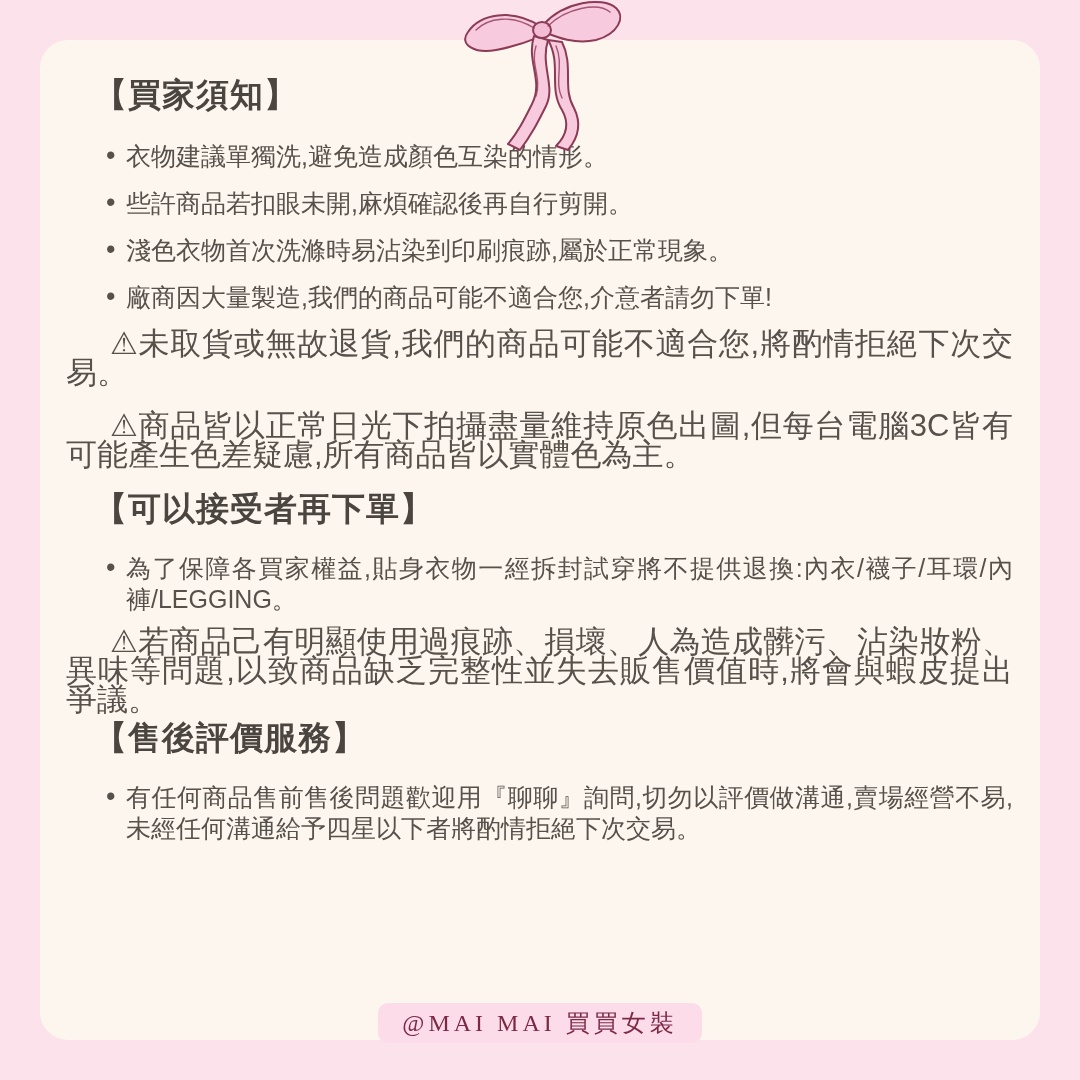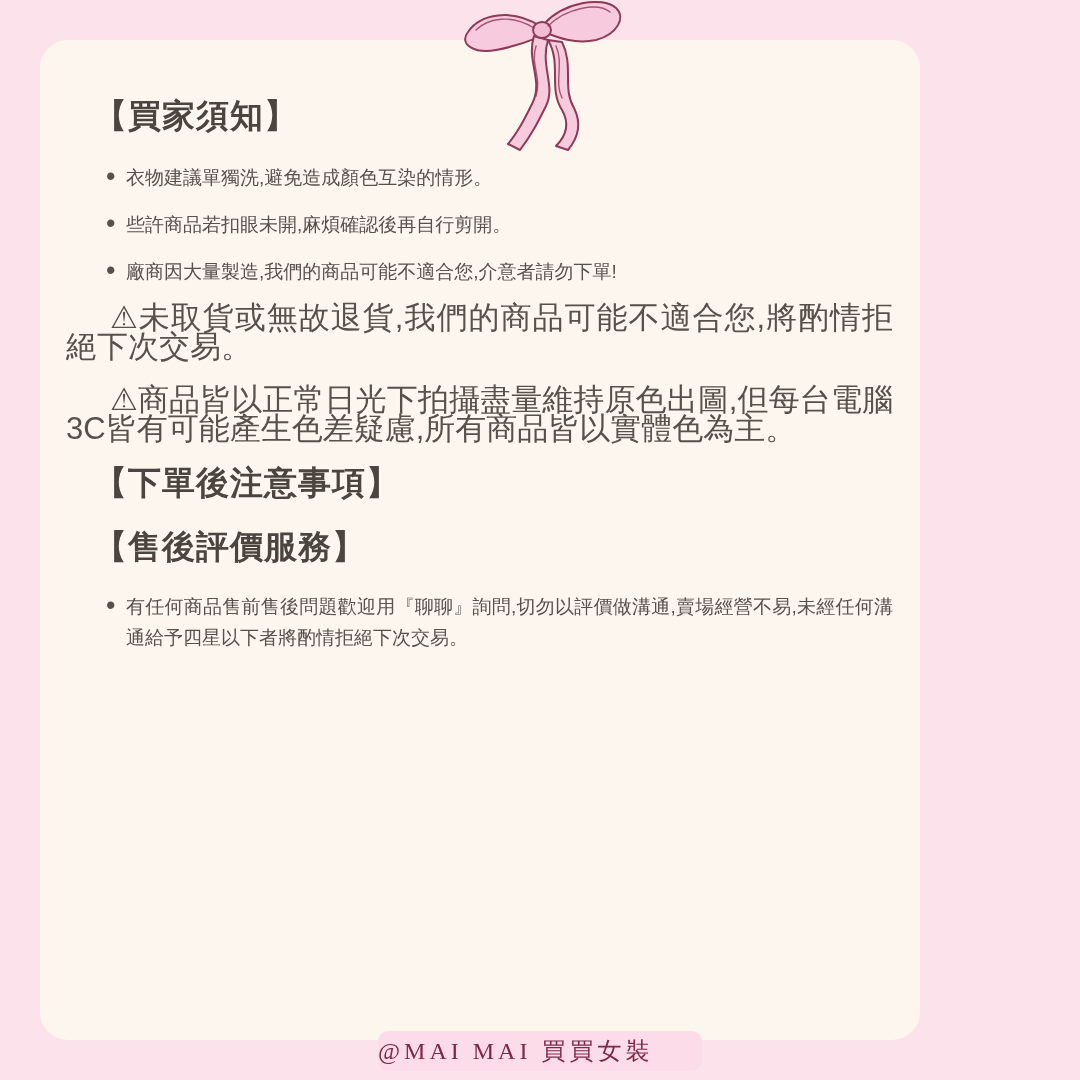--- a/index.html
+++ b/index.html
@@ -9,45 +9,45 @@
     height: 1080px;
     background: #fce2eb;
     overflow: hidden;
     font-family: "Liberation Sans", sans-serif;
     color: #57514b;
   }
   .card {
     position: absolute;
     left: 40px;
     top: 40px;
-    width: 880px;
+    width: 1000px;
     height: 1000px;
     background: #fdf6ef;
     border-radius: 28px;
     box-sizing: border-box;
-    padding: 56px 27px 0 26px;
+    padding: 35px 27px 0 26px;
     z-index: 1;
   }
   .section-heading {
     margin: 0 0 0 28px;
     font-size: 33px;
     line-height: 40px;
     font-weight: bold;
     color: #4b4540;
     letter-spacing: 1px;
   }
   .blist {
     list-style: none;
     margin: 0;
     padding: 0;
   }
   .blist li {
     position: relative;
     padding-left: 60px;
-    font-size: 19px;
+    font-size: 25px;
     line-height: 31px;
     margin-bottom: 16px;
     text-align: justify;
   }
   .blist li::before {
     content: "\2022";
     position: absolute;
     left: 40px;
     top: -1px;
     font-size: 27px;
@@ -78,22 +78,22 @@
     position: absolute;
     left: 50%;
     transform: translateX(-50%);
     top: 1003px;
     width: 324px;
     height: 40px;
     background: #fbdce8;
     border-radius: 10px;
     display: flex;
     align-items: center;
+    justify-content: center;
     z-index: 3;
-    margin-top: 28px;
   }
   .badge span {
     font-family: "Liberation Serif", serif;
     font-size: 24px;
     letter-spacing: 4px;
     color: #7d2945;
     white-space: nowrap;
   }
 </style>
 </head>
@@ -121,28 +121,31 @@
       <path d="M106,46 C114,64 104,82 112,98"></path>
     </g>
   </svg>
 
   <div class="card">
 
     <h2 class="section-heading">【買家須知】</h2>
     <ul class="blist mt26">
       <li>衣物建議單獨洗,避免造成顏色互染的情形。</li>
       <li>些許商品若扣眼未開,麻煩確認後再自行剪開。</li>
+      <li>淺色衣物首次洗滌時易沾染到印刷痕跡,屬於正常現象。</li>
       <li>廠商因大量製造,我們的商品可能不適合您,介意者請勿下單!</li>
     </ul>
     <p class="warn" style="margin-top:4px;">⚠未取貨或無故退貨,我們的商品可能不適合您,將酌情拒絕下次交易。</p>
     <p class="warn mt18">⚠商品皆以正常日光下拍攝盡量維持原色出圖,但每台電腦3C皆有可能產生色差疑慮,所有商品皆以實體色為主。</p>
 
-    <h2 class="section-heading mt20">【下單後注意事項】</h2>
+    <h2 class="section-heading mt20">【可以接受者再下單】</h2>
     <ul class="blist mt18">
+      <li>為了保障各買家權益,貼身衣物一經拆封試穿將不提供退換:內衣/襪子/耳環/內褲/LEGGING。</li>
     </ul>
+    <p class="warn" style="margin-top:-4px;">⚠若商品己有明顯使用過痕跡、損壞、人為造成髒污、沾染妝粉、異味等問題,以致商品缺乏完整性並失去販售價值時,將會與蝦皮提出爭議。</p>
 
     <h2 class="section-heading mt12">【售後評價服務】</h2>
     <ul class="blist mt18">
       <li>有任何商品售前售後問題歡迎用『聊聊』詢問,切勿以評價做溝通,賣場經營不易,未經任何溝通給予四星以下者將酌情拒絕下次交易。</li>
     </ul>
 
   </div>
 
   <div class="badge">
     <span>@MAI MAI 買買女裝</span>

